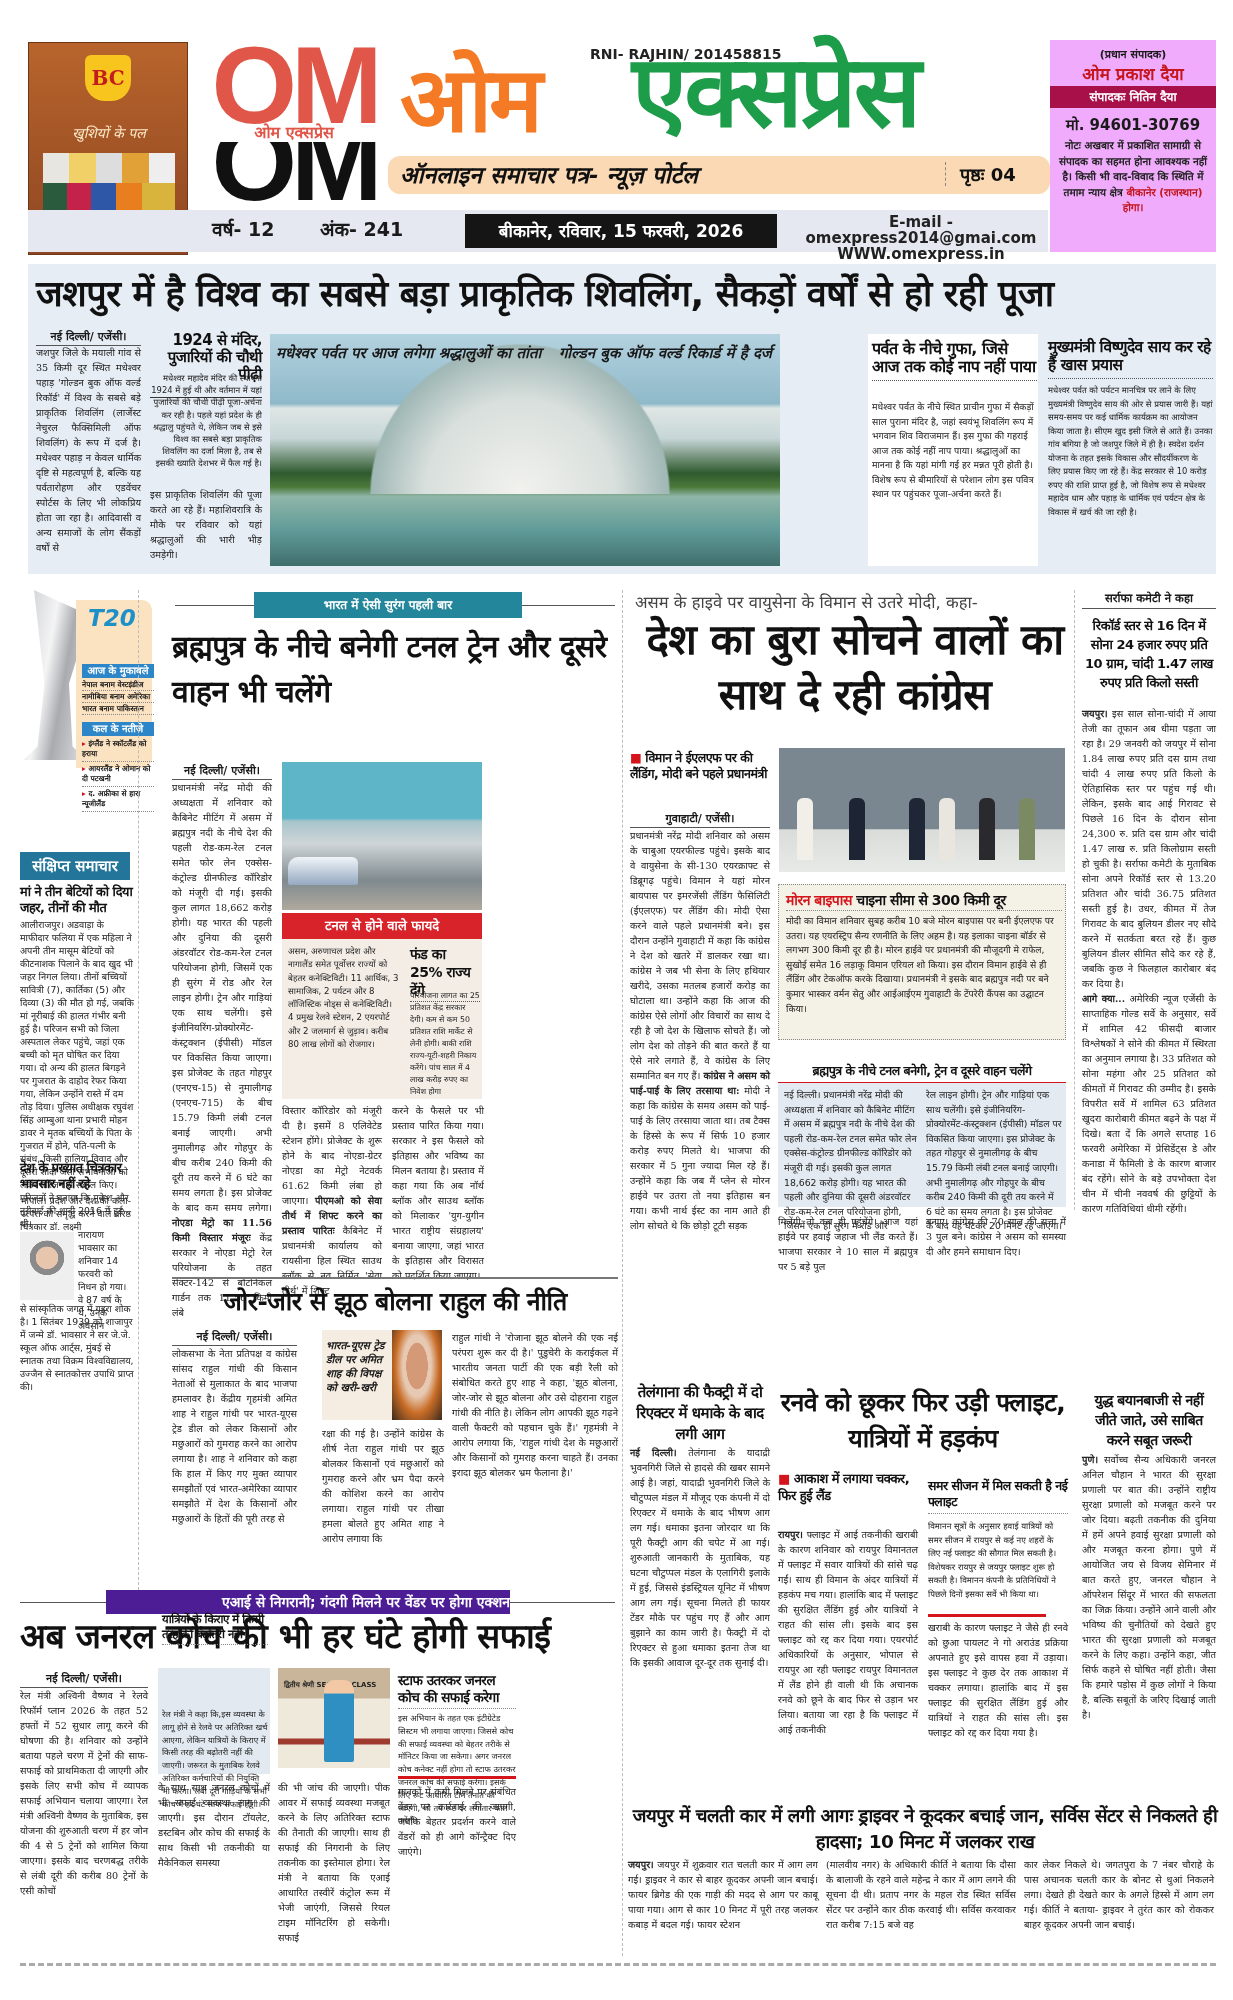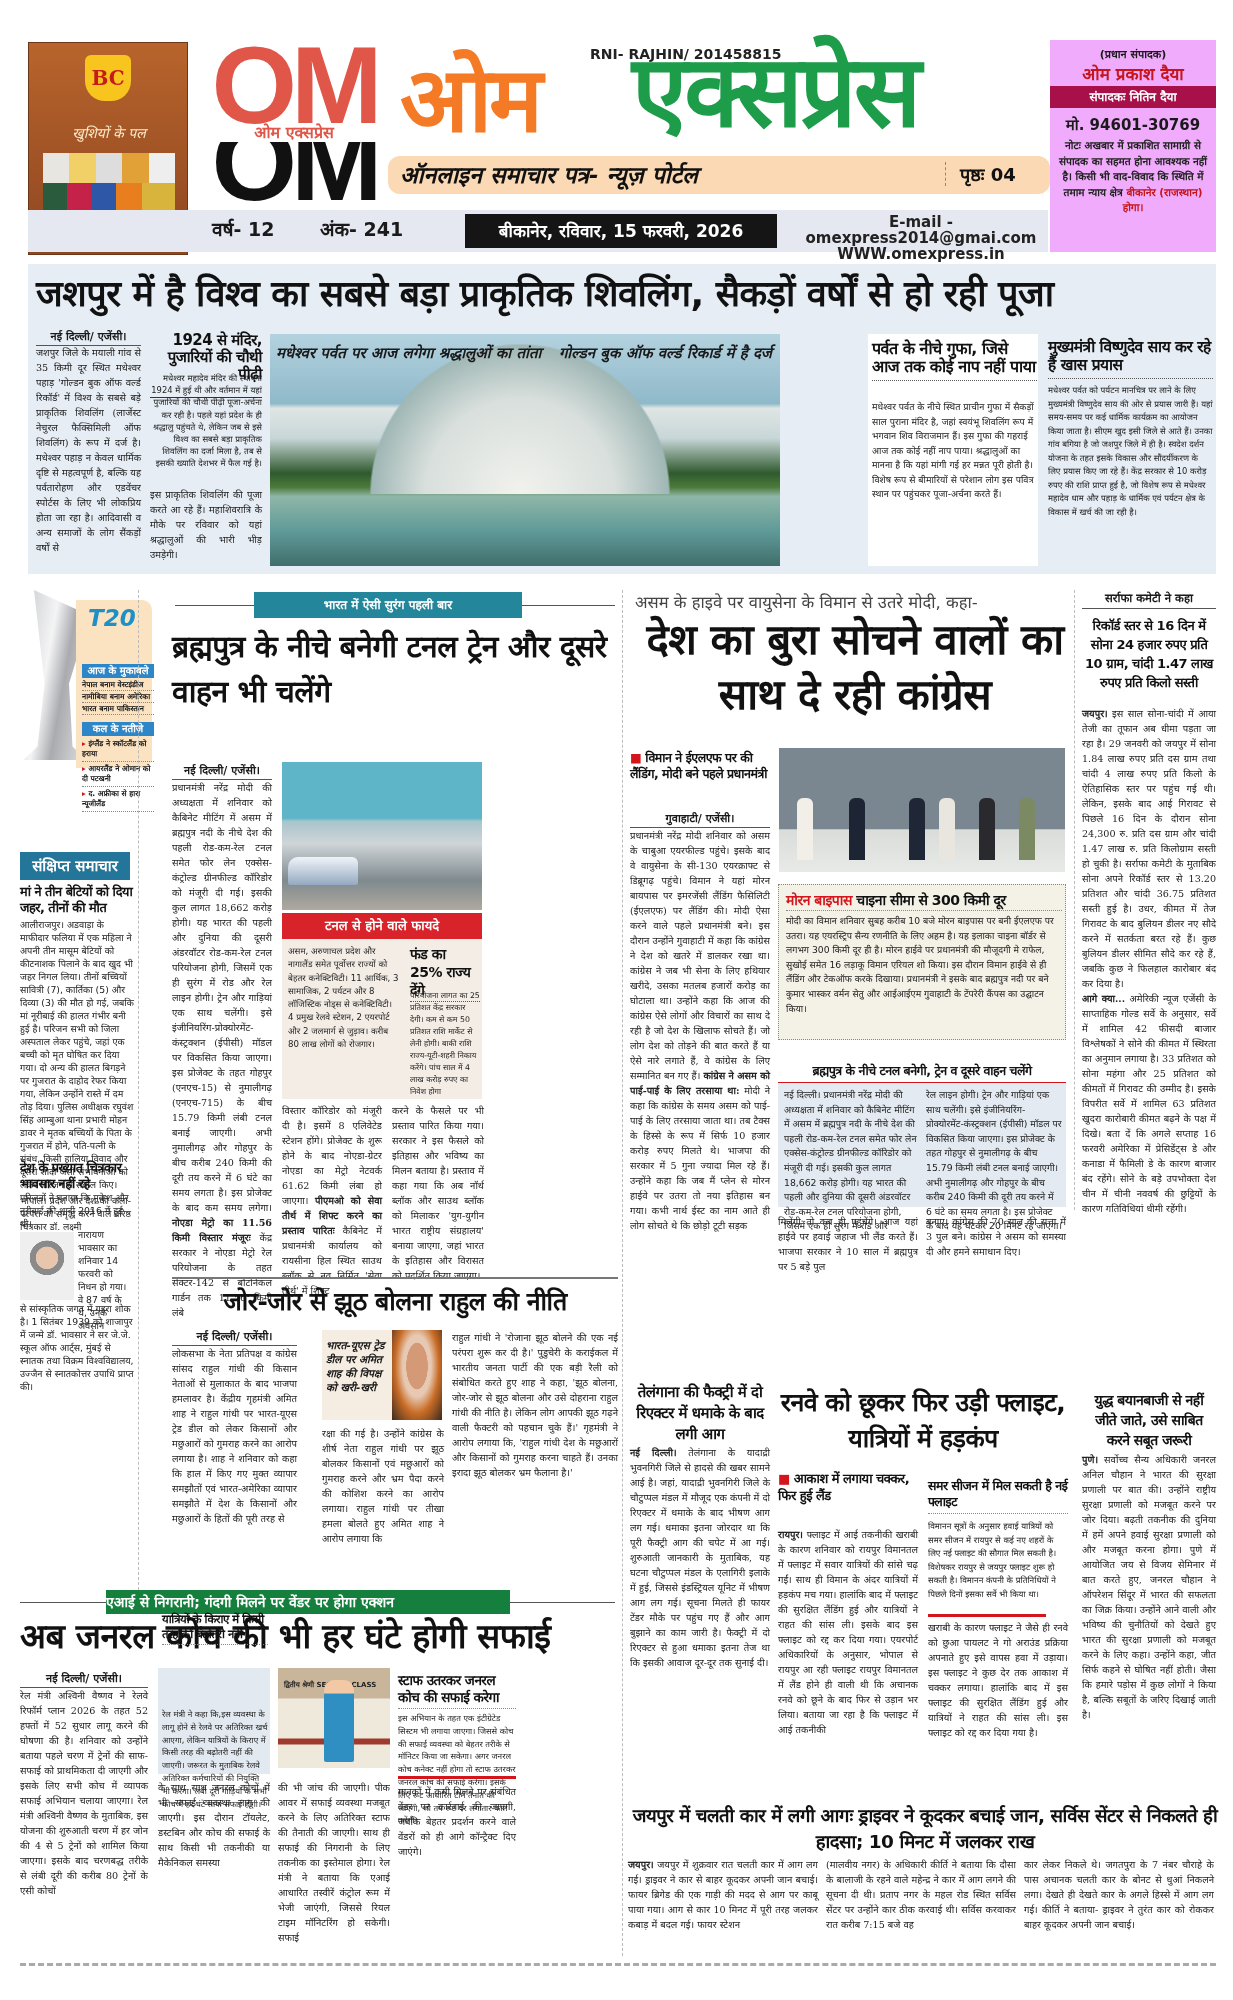--- a/index.html
+++ b/index.html
@@ -127,21 +127,21 @@
 #runway-sub{left:778px;top:1470px;width:140px;font-size:13px;line-height:17px}
 #runway-sub::before{content:"■ ";color:#d4161c}
 #runway-col1{left:778px;top:1527px;width:140px}
 #summer-hl{left:928px;top:1478px;width:140px;font-size:12.5px;line-height:16px;border-bottom:1px dotted #888;padding-bottom:3px}
 #summer-text{left:928px;top:1520px;width:140px;font-size:8.4px;line-height:13.6px}
 #summer-rule{left:928px;top:1614px;width:118px;border-top:3px solid #d4161c}
 #runway-col2{left:928px;top:1620px;width:140px}
 #war-hl{left:1082px;top:1390px;width:134px;font-size:14px;line-height:20px;text-align:center}
 #war-text{left:1082px;top:1452px;width:134px}
 #ai-kicker-line{left:20px;top:1602px;width:595px;border-top:1px solid #555}
-#ai-kicker{left:106px;top:1590px;width:404px;height:24px;background:#15803d;color:#fff;font-size:14px;font-weight:bold;text-align:left;line-height:24px}
+#ai-kicker{left:106px;top:1590px;width:404px;height:24px;background:#4c1d95;color:#fff;font-size:14px;font-weight:bold;text-align:right;line-height:24px}
 #coach-hl{left:20px;top:1615px;width:598px;font-size:34px;line-height:42px}
 #coach-dateline{left:20px;top:1670px;width:128px}
 #coach-col1{left:20px;top:1688px;width:128px}
 #fare-box{left:158px;top:1668px;width:112px;height:106px;background:#e2e9f0}
 #fare-hl{left:162px;top:1612px;width:106px;font-size:11.5px;line-height:15px;border-bottom:1px dotted #888;padding-bottom:2px}
 #fare-text{left:162px;top:1708px;width:106px;font-size:8.2px;line-height:12.8px}
 #coach-col2{left:158px;top:1780px;width:112px}
 #coach-photo{left:278px;top:1668px;width:112px;height:100px;background:linear-gradient(180deg,#c9b59a 0 30%,#efe9dc 31% 70%,#9f3b2e 71% 76%,#efe9dc 77%)}
 #worker{left:46px;top:12px;width:30px;height:82px;background:linear-gradient(180deg,#f2c9a4 0 16%,#2f8fc2 17% 100%);border-radius:10px 10px 2px 2px}
 #second-class{left:6px;top:12px;font-size:7px;color:#222;font-weight:bold}

